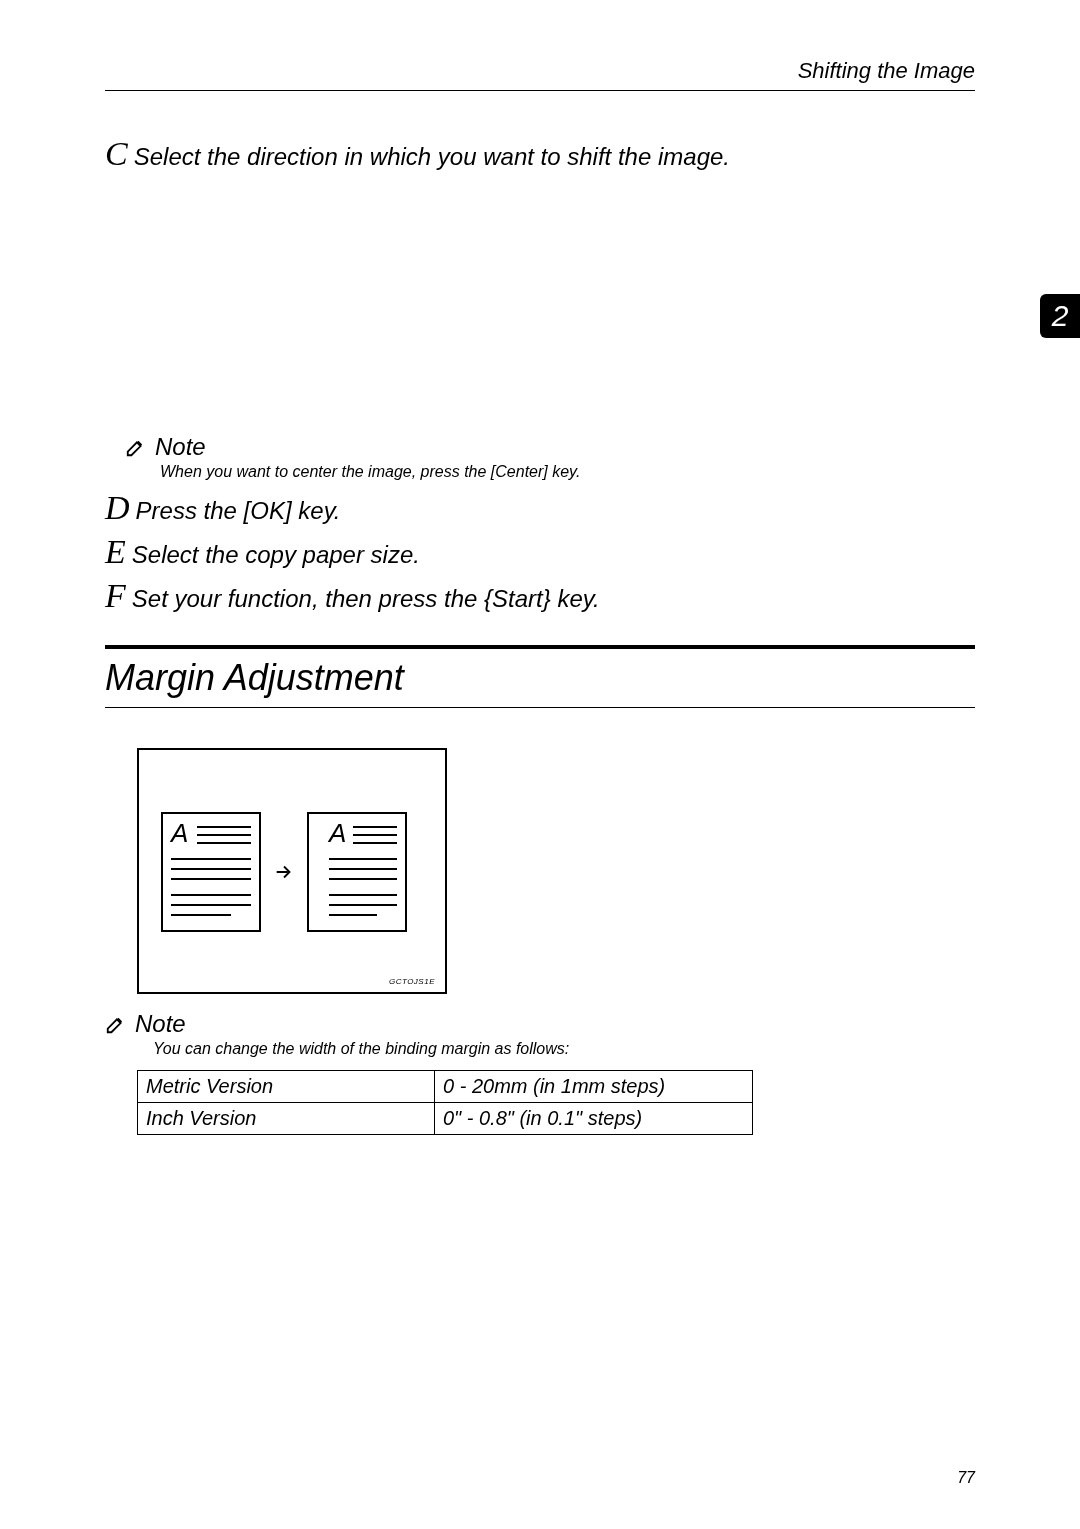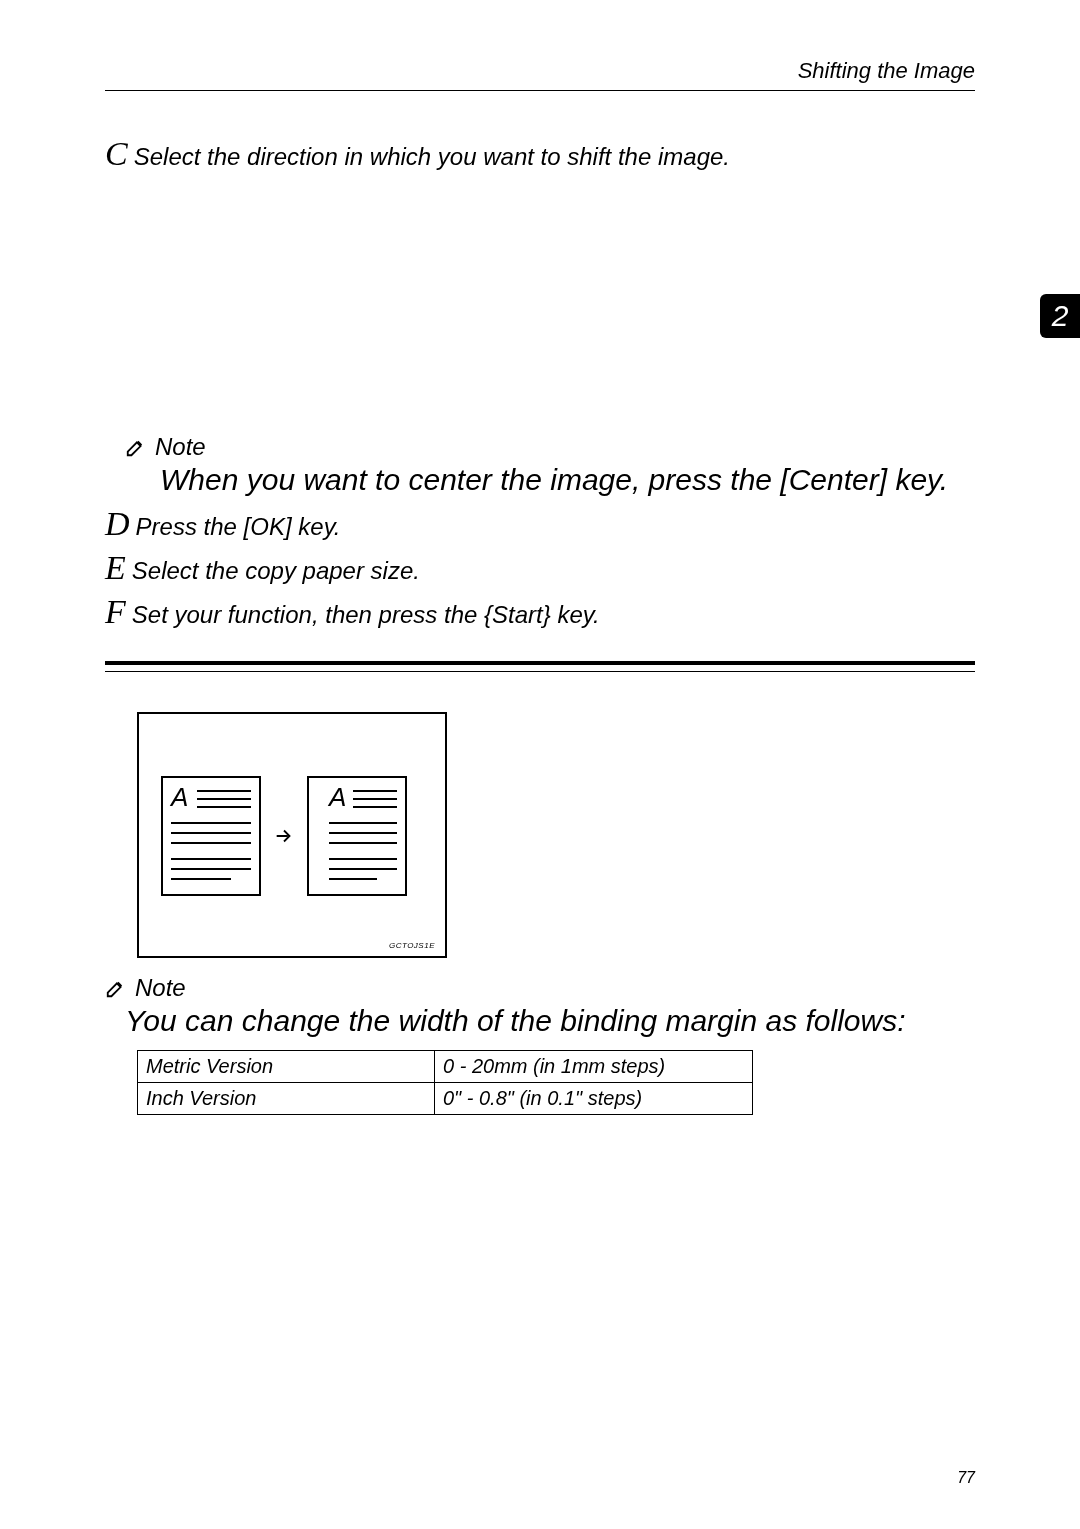--- a/index.html
+++ b/index.html
@@ -56,21 +56,21 @@
     font-size: 24px;
   }
   .note-icon {
     margin-right: 8px;
     line-height: 0;
   }
   .note-label {
     font-size: 24px;
   }
   .note-body {
-    font-size: 30px;
+    font-size: 16px;
     margin-left: 55px;
     margin-top: 2px;
   }
   .step-block {
     margin-top: 14px;
   }
   .step-block .step-row {
     margin-top: 10px;
   }
   .section-rule-heavy {
@@ -236,20 +236,21 @@
 
     <div class="step-row">
       <span class="step-letter">F</span>
       <span class="step-text">
         <span>Set your function, then press the </span><span>{Start}</span><span> key.</span>
       </span>
     </div>
   </div>
 
   <div class="section-rule-heavy"></div>
+  <div class="section-title">Margin Adjustment</div>
   <div class="section-rule-light"></div>
 
   <div class="fig-box">
     <div class="docpair">
       <div class="doc">
         <span class="bigA">A</span>
         <span class="short s1"></span>
           <span class="short s2"></span>
           <span class="short s3"></span>
         <span class="long" style="top:44px;"></span>
@@ -284,21 +285,21 @@
   <div class="note2">
     <div class="note-row" style="margin-left:0;">
       <span class="note-icon">
         <svg width="22" height="22" viewBox="0 0 24 24">
           <path d="M3 17l10-10 4 4-10 10H3v-4z" fill="none" stroke="#000" stroke-width="2"></path>
           <path d="M14 6l4 4" stroke="#000" stroke-width="2"></path>
         </svg>
       </span>
       <span class="note-label">Note</span>
     </div>
-    <div class="note-body" style="margin-left:20px;">You can change the width of the binding margin as follows:</div>
+    <div class="note-body" style="margin-left:48px;">You can change the width of the binding margin as follows:</div>
   </div>
 
   <table class="ver-table">
     <tbody>
         <tr>
       <td class="col1">Metric Version</td>
       <td>0 - 20mm (in 1mm steps)</td>
     </tr>
     <tr>
       <td class="col1">Inch Version</td>

